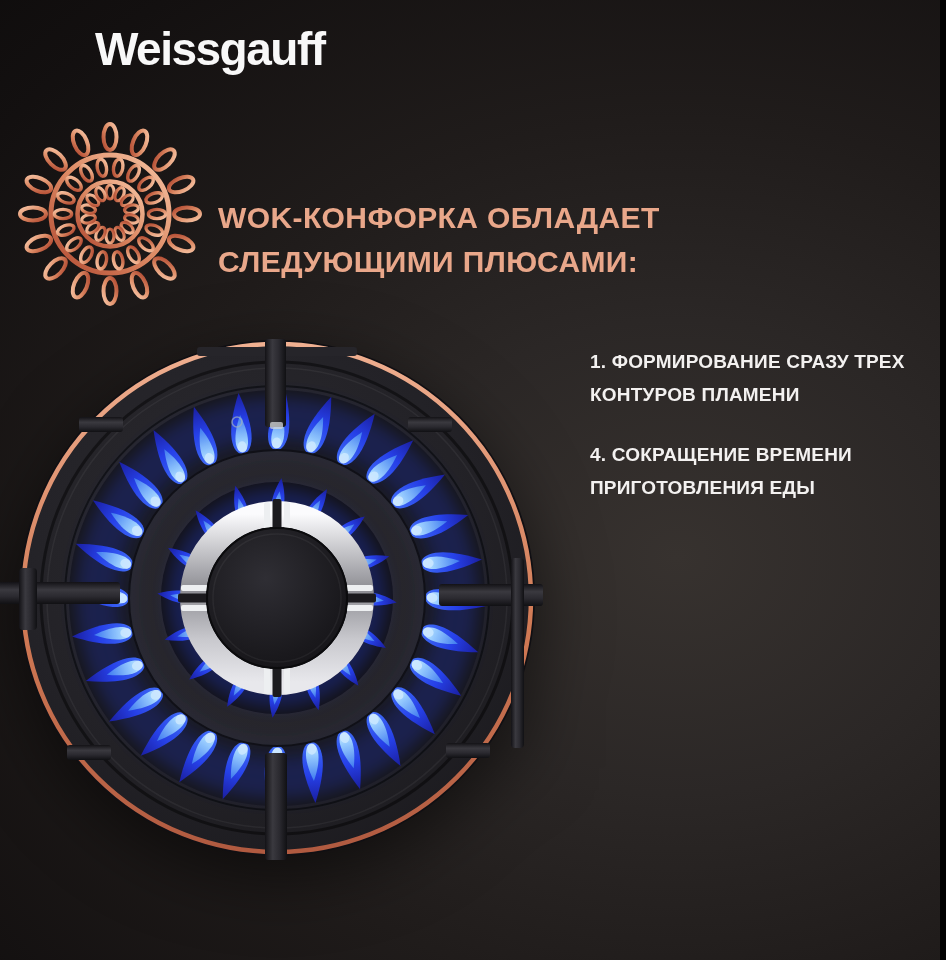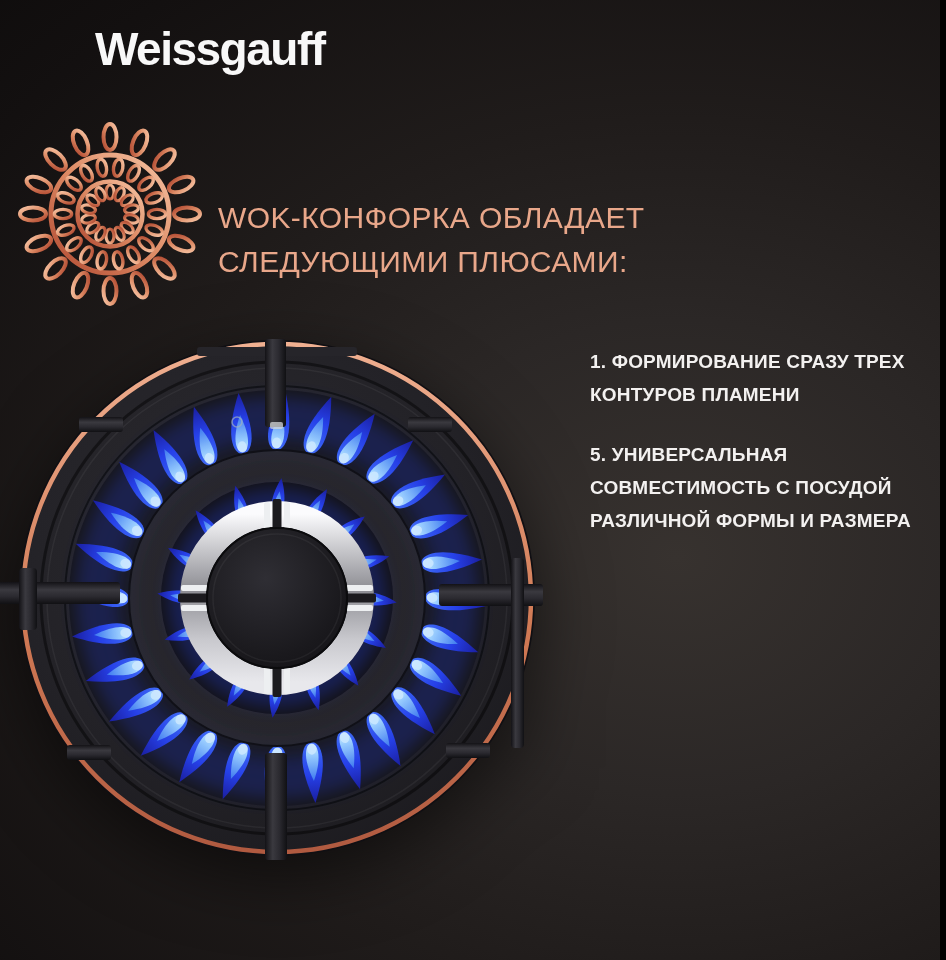--- a/index.html
+++ b/index.html
@@ -9,21 +9,21 @@
     background:
       radial-gradient(120% 95% at 72% 58%, #37322f 0%, #2b2726 26%, #201c1b 48%, #131010 76%, #0b0909 100%);
   }
   .logo{
     position:absolute;left:95px;top:22px;
     color:#f8f8f8;font-size:46px;font-weight:700;letter-spacing:-1.5px;
   }
   .ornament{position:absolute;left:14px;top:118px;width:192px;height:192px;}
   .heading{
     position:absolute;left:218px;top:176px;width:452px;
-    color:#e9a78a;font-size:30px;font-weight:400;line-height:44px;
+    color:#e9a78a;font-size:30px;font-weight:700;line-height:44px;
     letter-spacing:.4px;font-stretch:condensed;
   }
   .benefits{
     position:absolute;left:590px;top:345px;width:352px;
     list-style:none;margin:0;padding:0;
     color:#f3f1f0;font-size:19px;font-weight:700;line-height:33px;letter-spacing:.2px;
     font-stretch:condensed;
   }
   .benefits li{margin:0 0 27px 0;}
   .burner{position:absolute;left:-3px;top:318px;width:560px;height:560px;
@@ -275,16 +275,16 @@
       <rect x="234" y="-40" width="13" height="190" rx="4" fill="url(#barV)"></rect>
       <rect x="-198" y="-181" width="44" height="15" rx="3" fill="url(#barH)"></rect>
       <rect x="131" y="-181" width="44" height="15" rx="3" fill="url(#barH)"></rect>
       <rect x="-210" y="147" width="44" height="15" rx="3" fill="url(#barH)"></rect>
       <rect x="169" y="145" width="44" height="15" rx="3" fill="url(#barH)"></rect>
     </g>
   </svg>
 
   <ul class="benefits">
     <li>1. ФОРМИРОВАНИЕ СРАЗУ ТРЕХ КОНТУРОВ ПЛАМЕНИ</li>
-    <li>5. УНИВЕРСАЛЬНАЯ СОВМЕСТИМОСТЬ С ПОСУДОЙ РАЗЛИЧНОЙ ФОРМЫ И РАЗМЕРА</li>
+    <li>4. СОКРАЩЕНИЕ ВРЕМЕНИ ПРИГОТОВЛЕНИЯ ЕДЫ</li>
   </ul>
 
 </div>
 
 </body></html>

